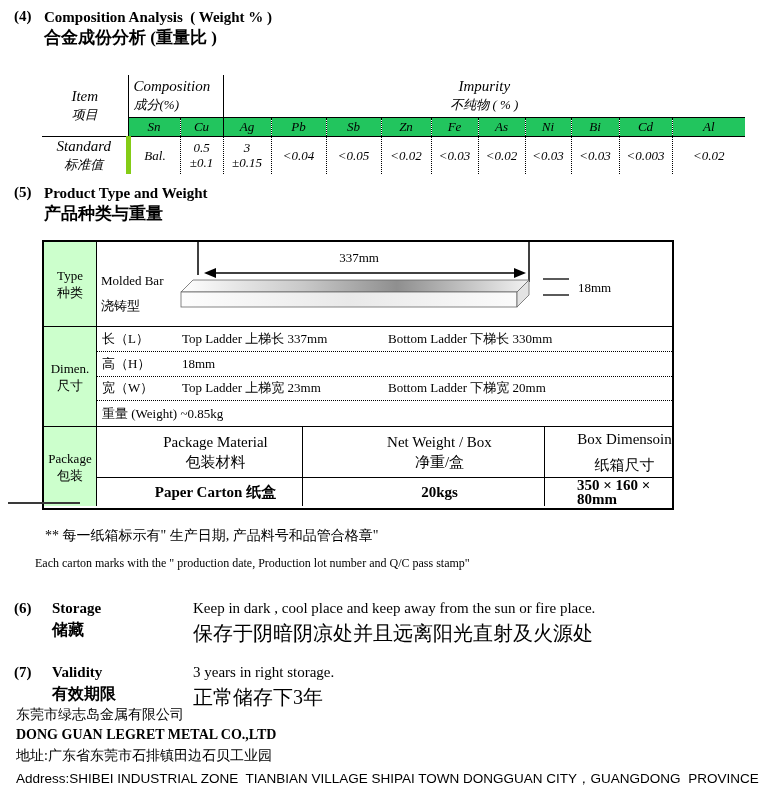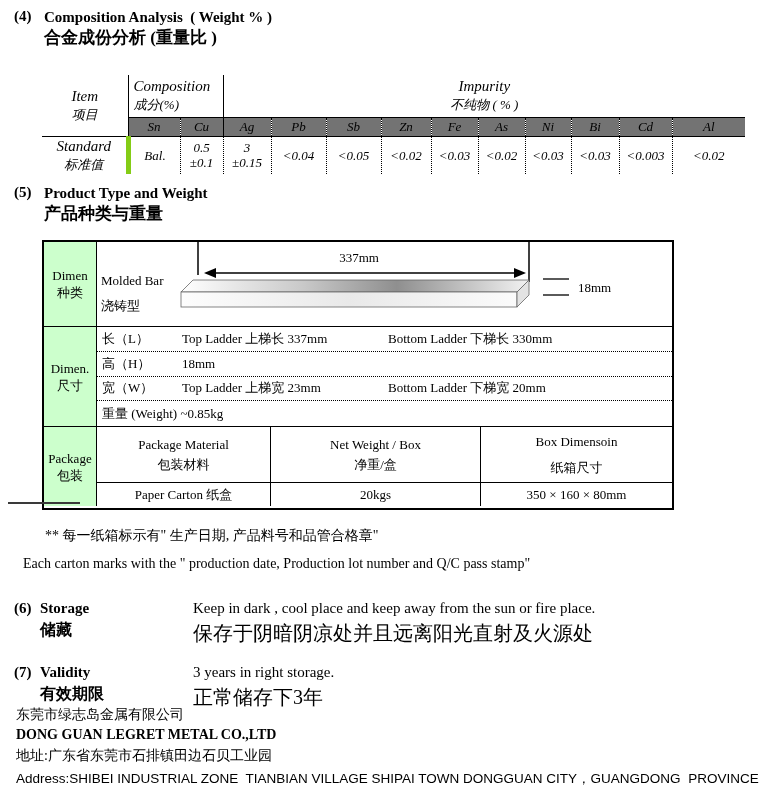--- a/index.html
+++ b/index.html
@@ -15,21 +15,21 @@
 
   
   #comp-table{position:absolute;left:42px;top:75px;border-collapse:collapse;table-layout:fixed;}
   #comp-table td{padding:0;text-align:center;vertical-align:middle;font-style:italic;overflow:hidden;}
   #comp-table .r1{height:42px;}
   #comp-table .r2{height:19px;}
   #comp-table .r3{height:38px;}
   .cell-item{border-right:1px solid #000;border-bottom:1px solid #000;font-size:15px;line-height:18px;}
   .cell-comp{border-right:1px solid #000;border-bottom:1px solid #000;text-align:left !important;padding-left:5px !important;font-size:15px;line-height:18px;font-family:Liberation Serif, serif;}
   .cell-imp{border-bottom:1px solid #000;font-size:15px;line-height:18px;}
-  .cell-sym{background:#737373;border-right:1px dotted #000;border-bottom:1px solid #000;font-size:13px;}
+  .cell-sym{background:#22c55e;border-right:1px dotted #000;border-bottom:1px solid #000;font-size:13px;}
   .cell-sym.grp{border-right:1px solid #000;}
   .cell-sym.last{border-right:none;}
   .cell-std{border-right:5px solid #84cc16;font-size:15px;line-height:18px;}
   .cell-val{border-right:1px dotted #000;font-size:13px;line-height:15px;}
   .cell-val.last{border-right:none;}
   .cell-val span{display:block;}
   .cn-sub{font-size:13px;}
 
   
   #prod-table{position:absolute;left:42px;top:240px;width:632px;height:270px;border:2px solid #000;box-sizing:border-box;background:#fff;}
@@ -42,33 +42,33 @@
   .dimen-section{height:100px;border-bottom:1px solid #000;display:flex;box-sizing:border-box;}
   .dimen-rows{flex:1;display:flex;flex-direction:column;}
   .dimen-row{height:25px;box-sizing:border-box;display:flex;align-items:center;padding-left:5px;font-size:13px;}
   .dimen-row.dot{border-bottom:1px dotted #000;}
   .dlabel{width:80px;}
   .dv1{width:206px;}
   .dv2{flex:1;}
   .package-section{flex:1;display:flex;box-sizing:border-box;height:79px;}
   .pkg-col{flex:1;display:flex;flex-direction:column;}
   .pkg-header{height:56px;border-bottom:1px solid #000;display:flex;box-sizing:border-box;}
-  .pkg-data{flex:1;display:flex;}
+  .pkg-data{flex:1;display:flex;font-weight:bold;}
   .pkg-cell{display:flex;flex-direction:column;justify-content:center;align-items:center;
-            font-size:13px;line-height:20px;box-sizing:border-box;}
+            font-size:15px;line-height:20px;box-sizing:border-box;margin-left:32px;}
   .pkg-cell.b{border-right:1px solid #000;}
   .pc1{width:174px;} .pc2{width:210px;} .pc3{flex:1;gap:6px;}
   .pkg-data .pkg-cell{line-height:14px;}
 
   
   .note-cn{position:absolute;left:45px;top:527px;font-size:14px;}
-  .note-en{position:absolute;left:23px;top:556px;font-size:14px;}
+  .note-en{position:absolute;left:35px;top:556px;font-size:12px;}
   .kv-row{position:absolute;left:0;width:771px;}
   .kv-num{position:absolute;left:14px;font-weight:bold;font-size:15px;}
-  .kv-label{position:absolute;left:40px;font-weight:bold;font-size:15px;}
+  .kv-label{position:absolute;left:52px;font-weight:bold;font-size:15px;}
   .kv-label.cn{font-size:16px;}
   .kv-text{position:absolute;left:193px;font-size:15px;text-align:right;}
   .kv-text.cn{font-size:20px;}
 
   
   .foot{position:absolute;left:16px;font-size:14px;}
   .foot.bold{font-weight:bold;}
   .foot.sans{font-family:"Liberation Sans","DejaVu Sans",sans-serif;font-size:13.5px;}
 
   .stray-line{position:absolute;left:8px;top:502px;width:72px;height:2px;background:#3a3a3a;}
@@ -184,21 +184,21 @@
     <div>
       <div class="sec-title-en">Product Type and Weight</div>
       <div class="sec-title-cn">产品种类与重量</div>
     </div>
   </div>
 
   <div id="prod-table">
 
     <div class="type-section">
       <div class="green-col">
-        <span>Dimen</span>
+        <span>Type</span>
         <span>种类</span>
       </div>
       <div class="type-content">
         <div class="molded">
           <span>Molded Bar</span><br>
           <span>浇铸型</span>
         </div>
         <svg width="578" height="83" viewBox="0 0 578 83">
           <defs>
             <linearGradient id="barTop" x1="0" y1="0" x2="1" y2="0">

